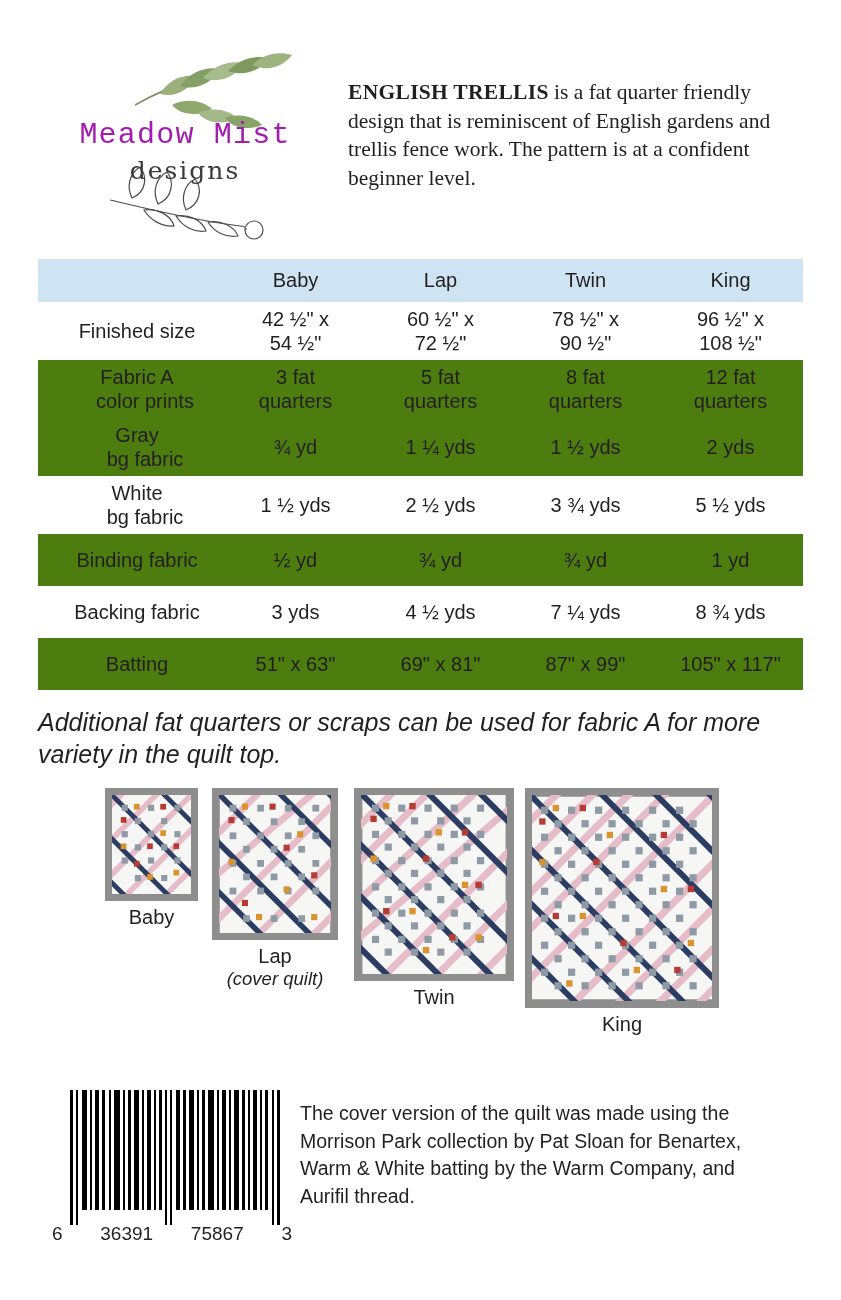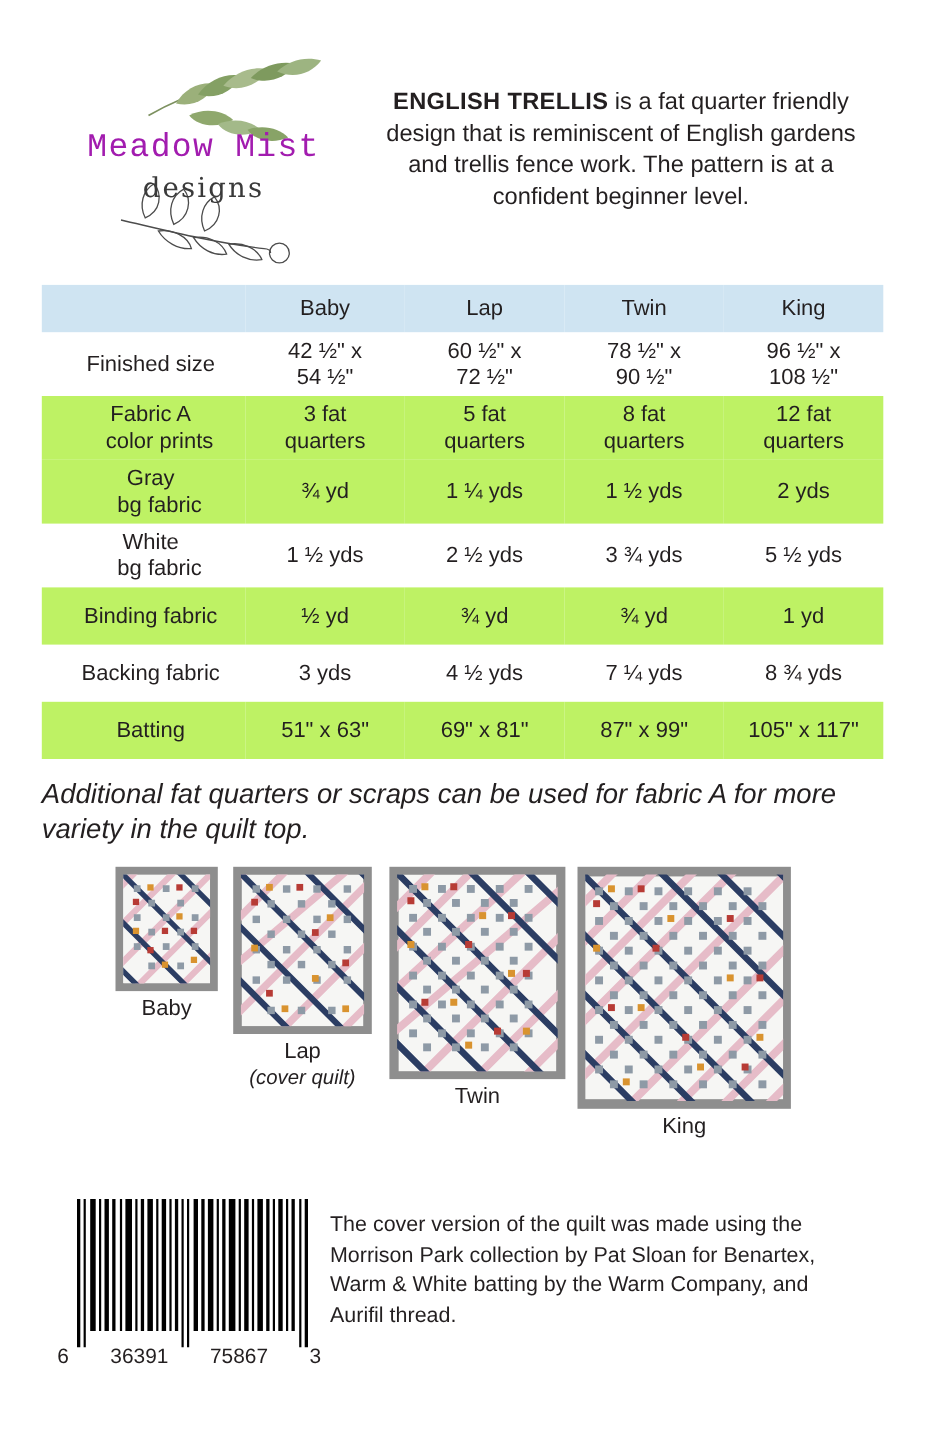--- a/index.html
+++ b/index.html
@@ -48,24 +48,24 @@
     text-align: center;
     font-family: "DejaVu Serif", serif;
     font-size: 25px;
     color: #3a3a3a;
     letter-spacing: 2px;
   }
 
   .intro {
     flex: 1;
     padding: 48px 20px 0 18px;
-    text-align: center;
     font-size: 21.5px;
     line-height: 1.33;
     color: #231f20;
+    font-family: Liberation Serif, serif;
   }
   .intro b { font-weight: bold; letter-spacing: .3px;}
 
   
   .table-wrap {
     padding: 14px 38px 0 38px;
   }
   table.spec {
     border-collapse: collapse;
     width: 100%;
@@ -80,21 +80,21 @@
     line-height: 1.22;
   }
   table.spec tr { height: 52px; }
   table.spec tr.hdr { height: 43px; }
   table.spec tr.tall { height: 58px; }
   .col-label {
     text-align: left;
     padding-left: 13px !important;
     width: 172px;
   }
-  .shade { background: #bef264; }
+  .shade { background: #4d7c0f; }
   .hdrcell { background: #cfe4f2; font-size: 20px; }
   .sub { display:block; padding-left: 16px; }
 
   
   .note {
     padding: 16px 38px 0 38px;
     font-style: italic;
     font-size: 25px;
     line-height: 1.28;
   }

